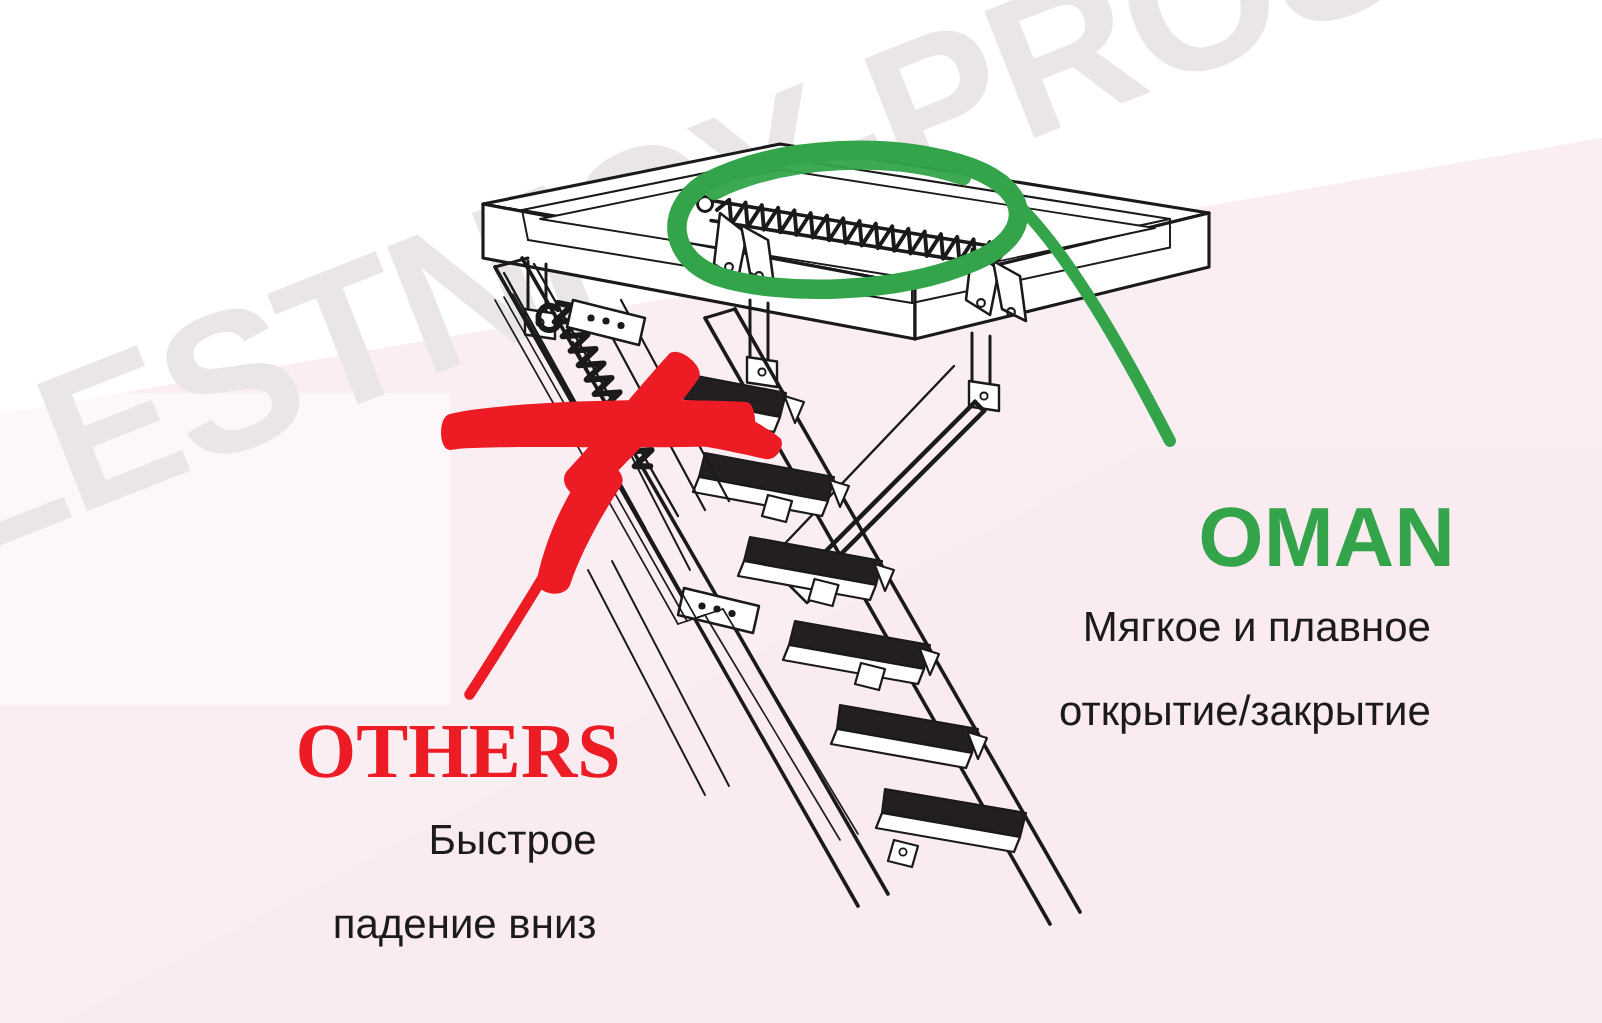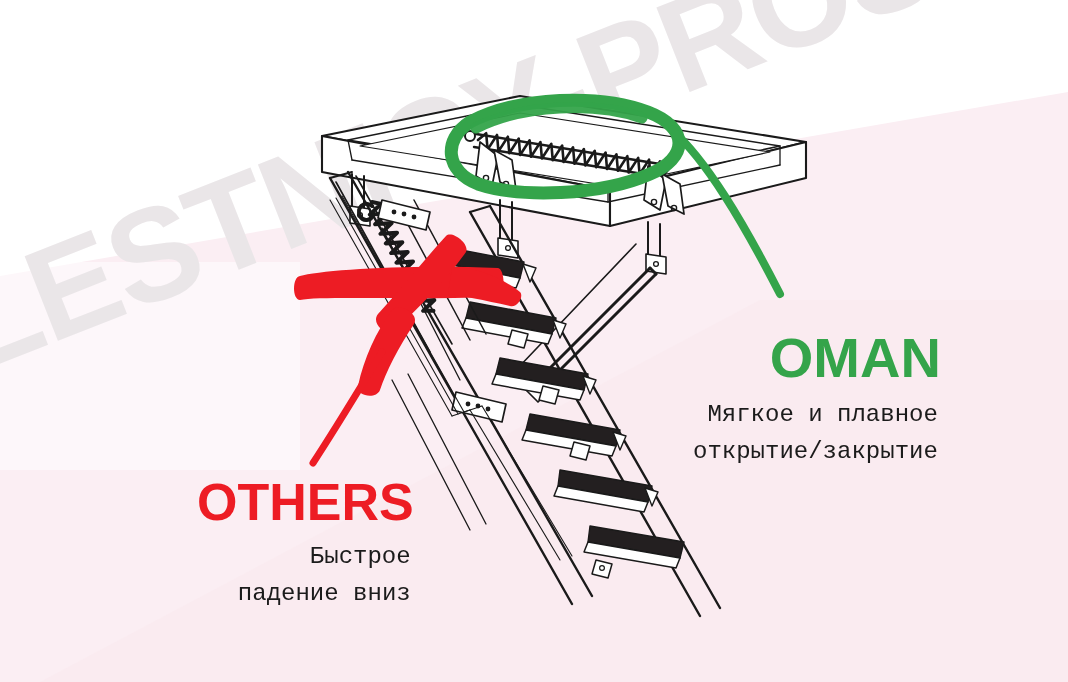--- a/index.html
+++ b/index.html
@@ -35,34 +35,33 @@
 
   
   .txt-block{position:absolute;text-align:right;}
   .headline{
     font-weight:bold;
     line-height:1;
     margin:0;
     white-space:nowrap;
   }
   .sub{
-    font-size:24px;
+    font-size:28px;
     line-height:1.42;
     color:#1b1b1b;
-    margin:3px;
+    margin:16px;
     white-space:nowrap;
     font-weight:400;
-    font-family:Liberation Mono, monospace;
   }
   #oman-block{left:690px;top:330px;}
   #oman-title{font-size:56px;letter-spacing:0px;}
   #oman-sub{margin-top:12px;}
 
   #others-block{left:197px;top:476px;}
-  #others-title{font-size:52px;letter-spacing:0px;}
+  #others-title{font-size:52px;letter-spacing:0px;font-family:Liberation Serif, serif;}
   #others-sub{margin-top:12px;}
 </style>
 </head>
 <body>
 
 <div id="stage">
 
   <div class="bg-layer">
     <svg width="1068" height="682" viewBox="0 0 1068 682">
 

